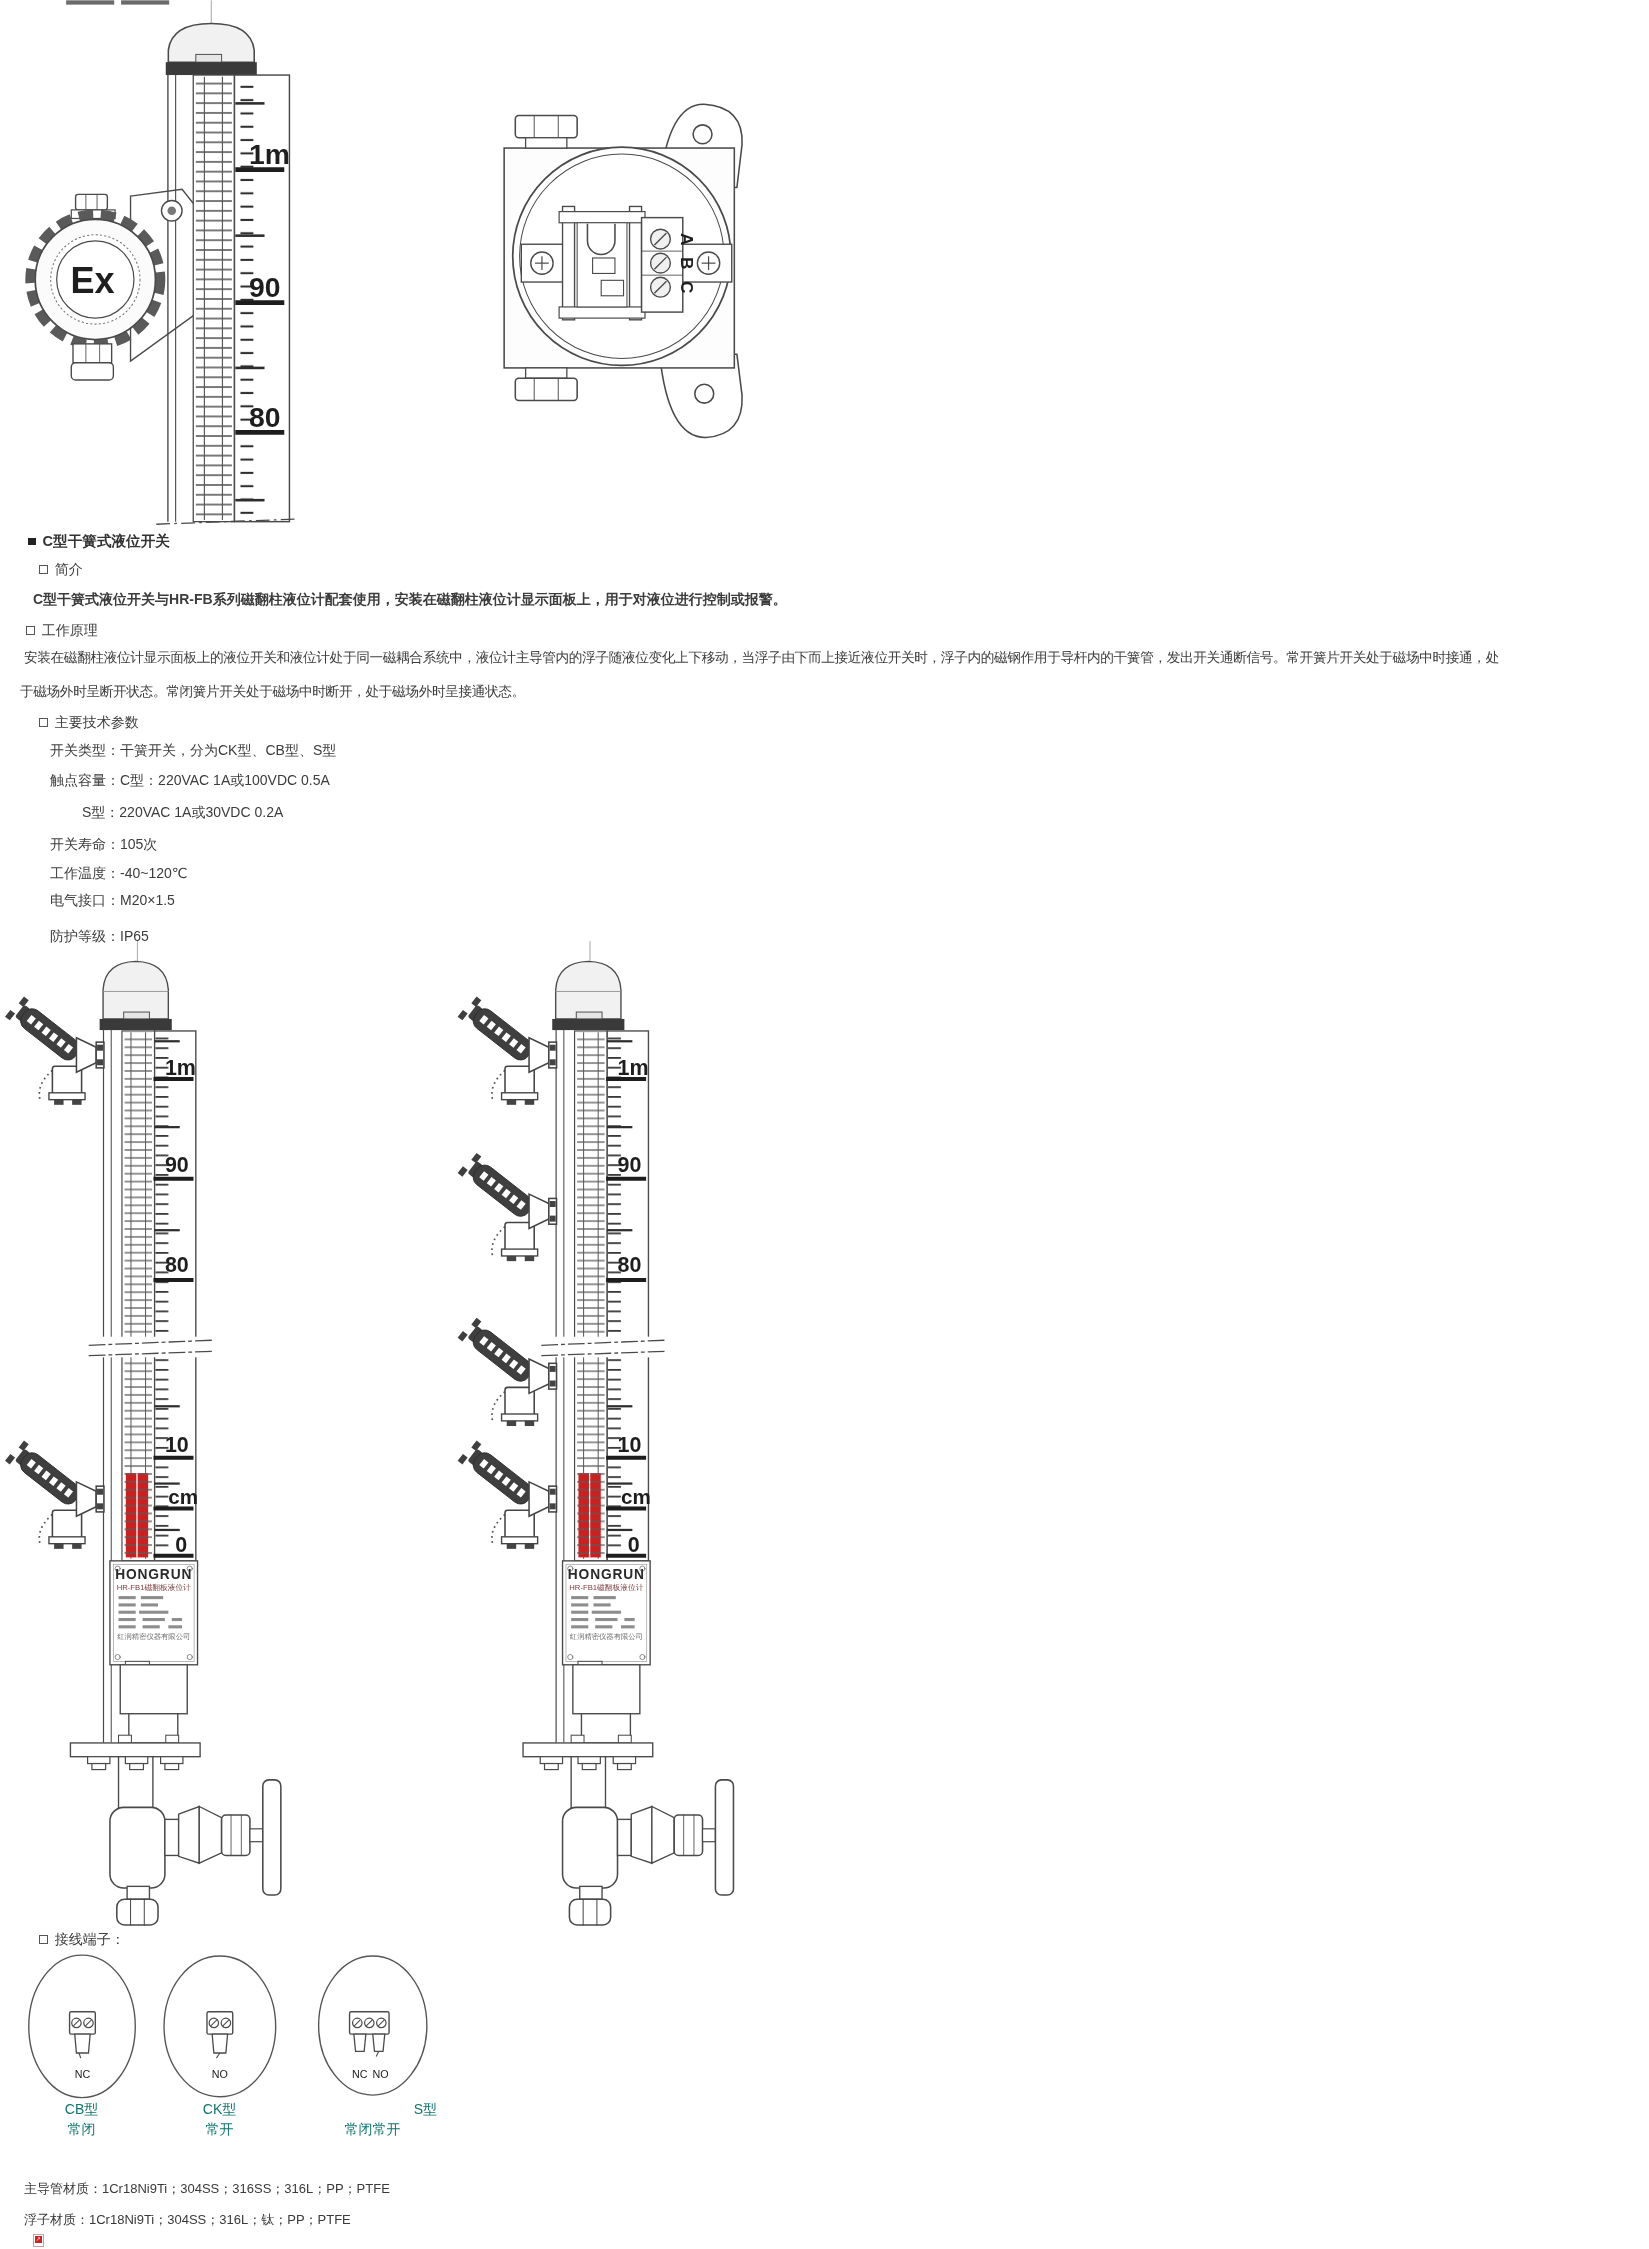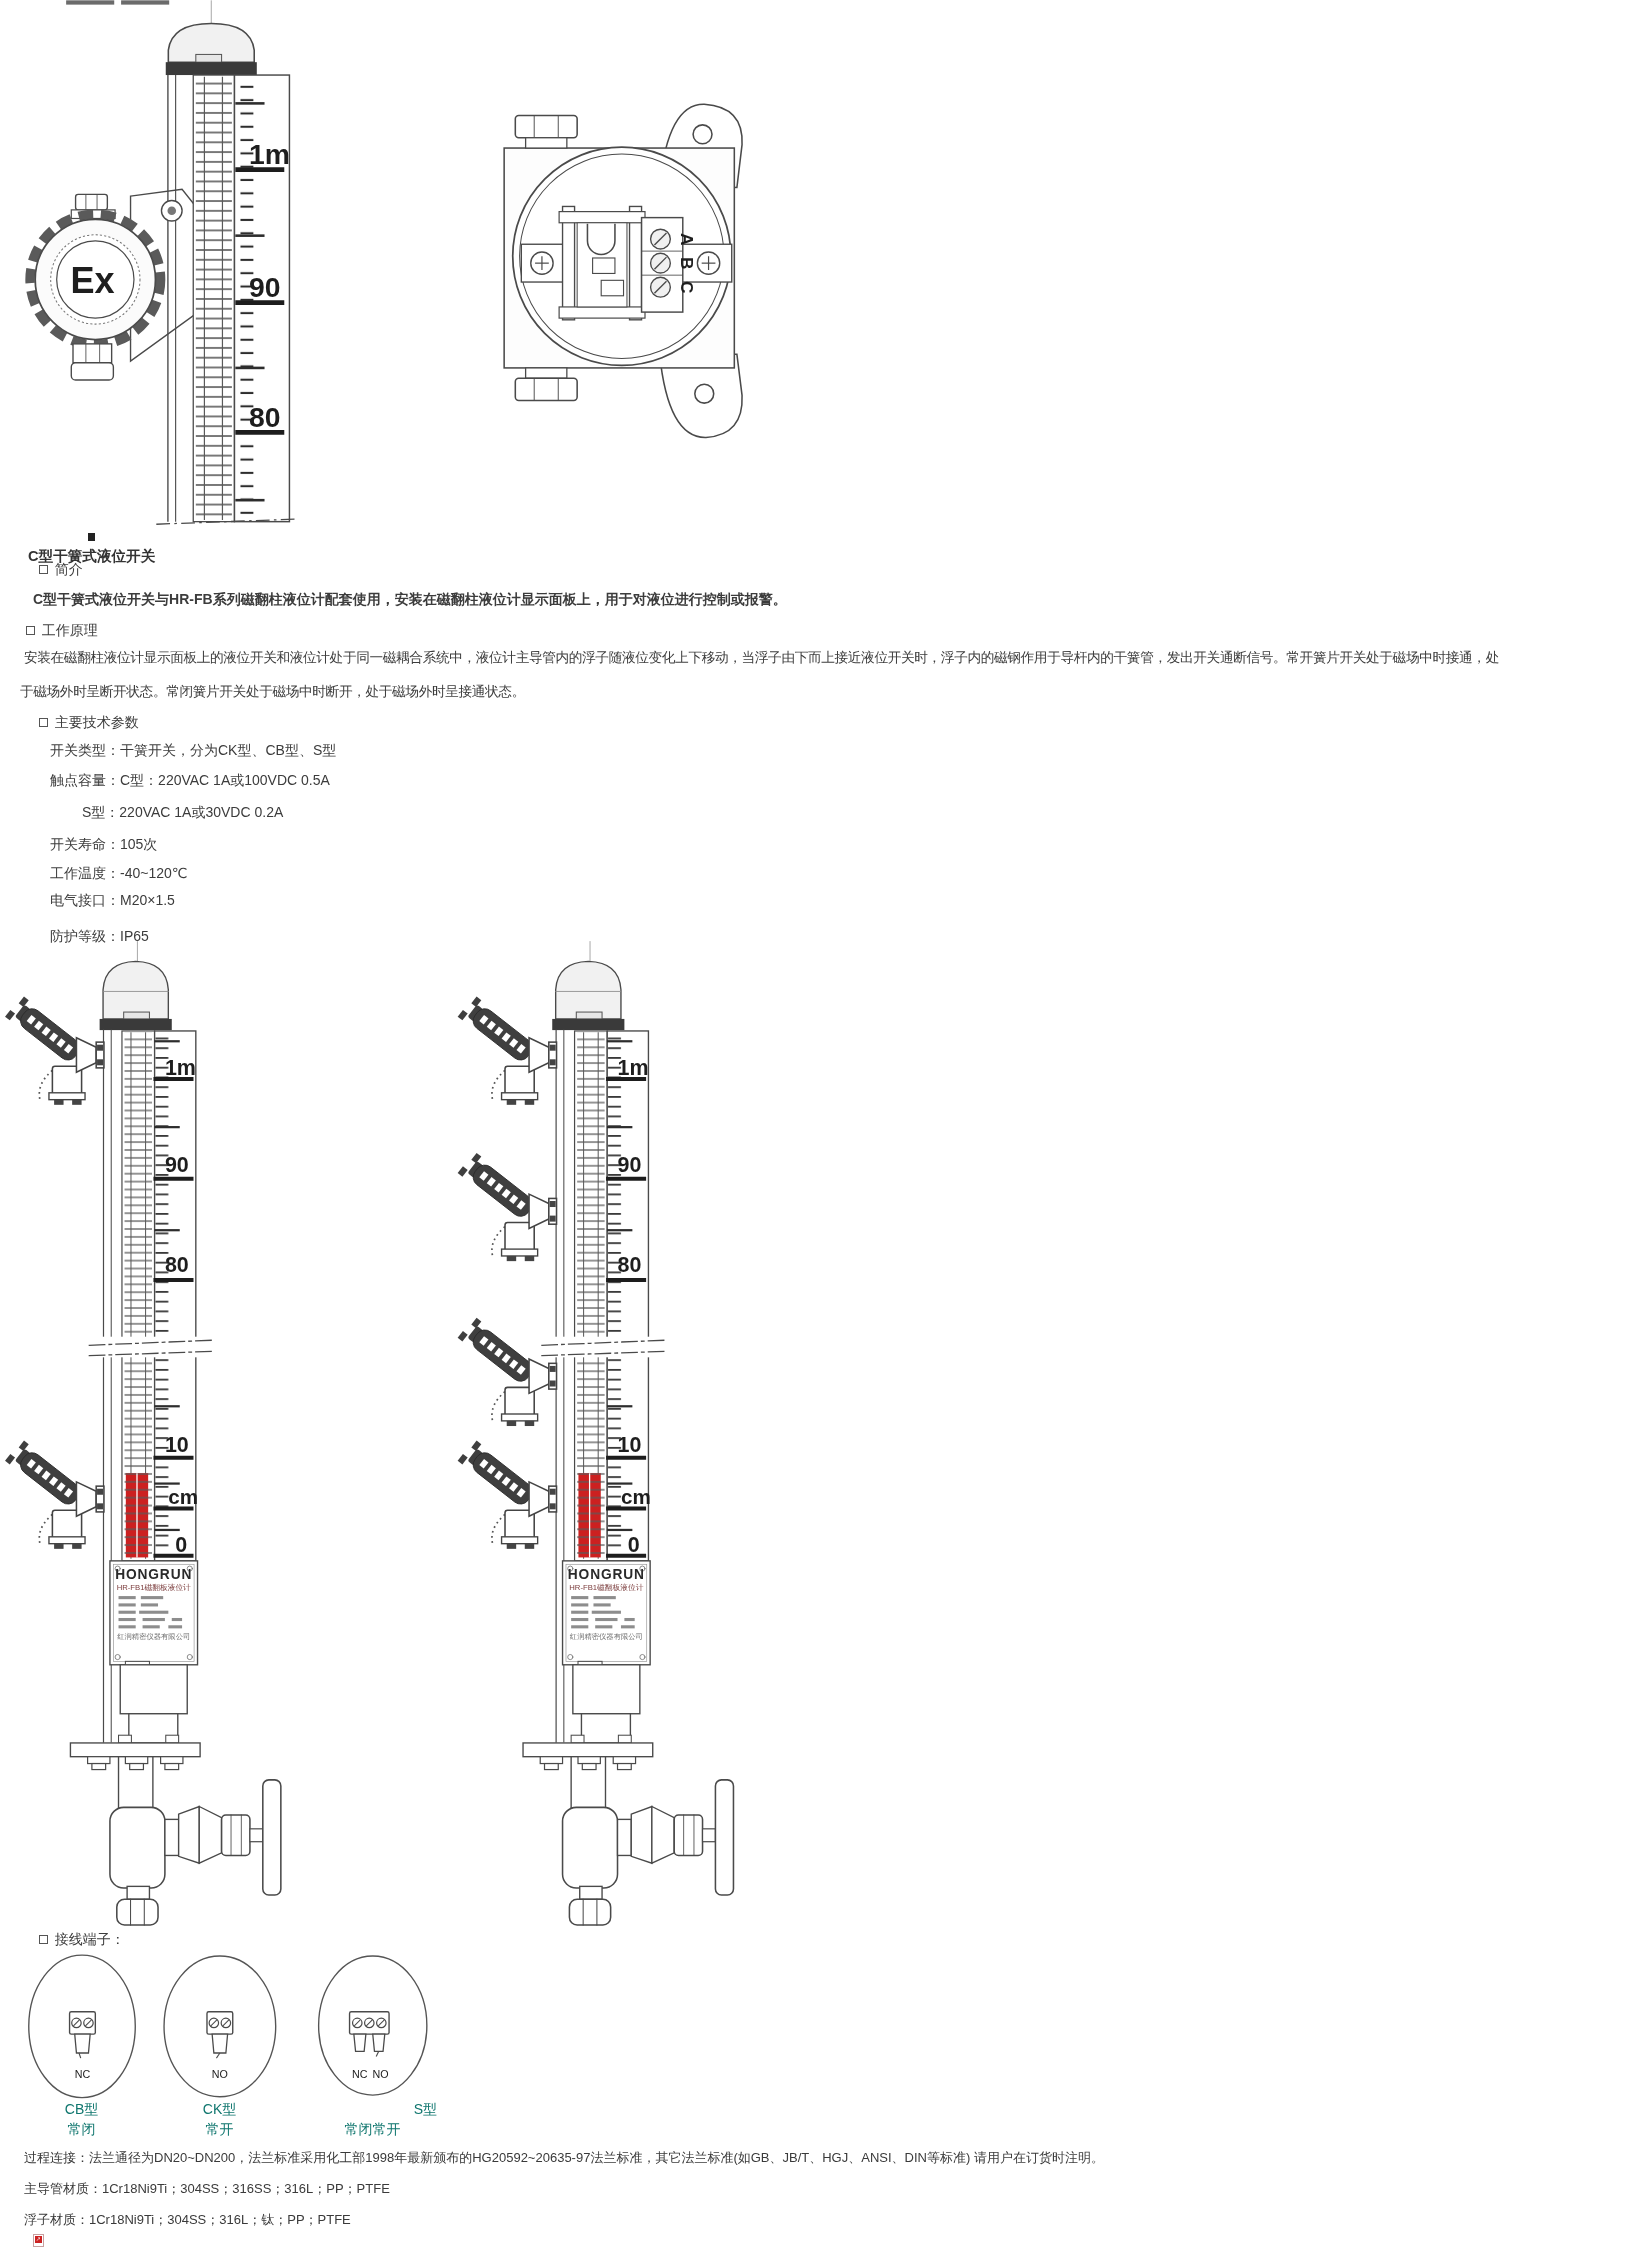--- a/index.html
+++ b/index.html
@@ -346,21 +346,21 @@
     <circle cx="444" cy="2355" r="5.5" fill="#fff" stroke="#4a4a4a" stroke-width="1.4"></circle>
     <line x1="440.5" y1="2358.5" x2="447.5" y2="2351.5" stroke="#4a4a4a" stroke-width="1.2"></line>
     <polygon points="412,2368 426,2368 424,2388 414,2388" fill="#fff" stroke="#4a4a4a" stroke-width="1.5"></polygon>
     <polygon points="434,2368 448,2368 446,2388 436,2388" fill="#fff" stroke="#4a4a4a" stroke-width="1.5"></polygon>
     <line x1="441" y1="2388" x2="438" y2="2394" stroke="#4a4a4a" stroke-width="1.3"></line>
     <text x="419" y="2419" font-size="12.5" fill="#222" text-anchor="middle" font-family="Liberation Sans, sans-serif">NC</text>
     <text x="443" y="2419" font-size="12.5" fill="#222" text-anchor="middle" font-family="Liberation Sans, sans-serif">NO</text>
   </g>
 </svg>
 
-<div class="t hd title" style="left:28px;top:533px;flex-direction:column;">
+<div class="t hd title" style="left:28px;top:533px;">
   <span class="sq-solid"></span>
   <span>C型干簧式液位开关</span>
 </div>
 
 <div class="t hd" style="left:39px;top:561px;">
   <span class="sq-open"></span>
   <span>简介</span>
 </div>
 <div class="t" style="left:33px;top:591px;font-weight:bold;">C型干簧式液位开关与HR-FB系列磁翻柱液位计配套使用，安装在磁翻柱液位计显示面板上，用于对液位进行控制或报警。</div>
 
@@ -388,21 +388,20 @@
   <span>接线端子：</span>
 </div>
 
 <div class="tlabel" style="left:17px;top:2101px;">CB型</div>
 <div class="tlabel" style="left:17px;top:2121px;">常闭</div>
 <div class="tlabel" style="left:155px;top:2101px;">CK型</div>
 <div class="tlabel" style="left:155px;top:2121px;">常开</div>
 <div class="tlabel" style="left:308px;top:2101px;text-align:right;">S型</div>
 <div class="tlabel" style="left:308px;top:2121px;">常闭常开</div>
 
-<div class="t foot" style="left:24px;top:2149px;">过程连接：法兰通径为DN20~DN200，法兰标准采用化工部1998年最新颁布的HG20592~20635-97法兰标准，其它法兰标准(如GB、JB/T、HGJ、ANSI、DIN等标准) 请用户在订货时注明。</div>
 <div class="t foot" style="left:24px;top:2180px;">主导管材质：1Cr18Ni9Ti；304SS；316SS；316L；PP；PTFE</div>
 <div class="t foot" style="left:24px;top:2211px;">浮子材质：1Cr18Ni9Ti；304SS；316L；钛；PP；PTFE</div>
 
 <div class="broken-ico">
       <span>↗</span>
     </div>
 
 </div>
 
 

